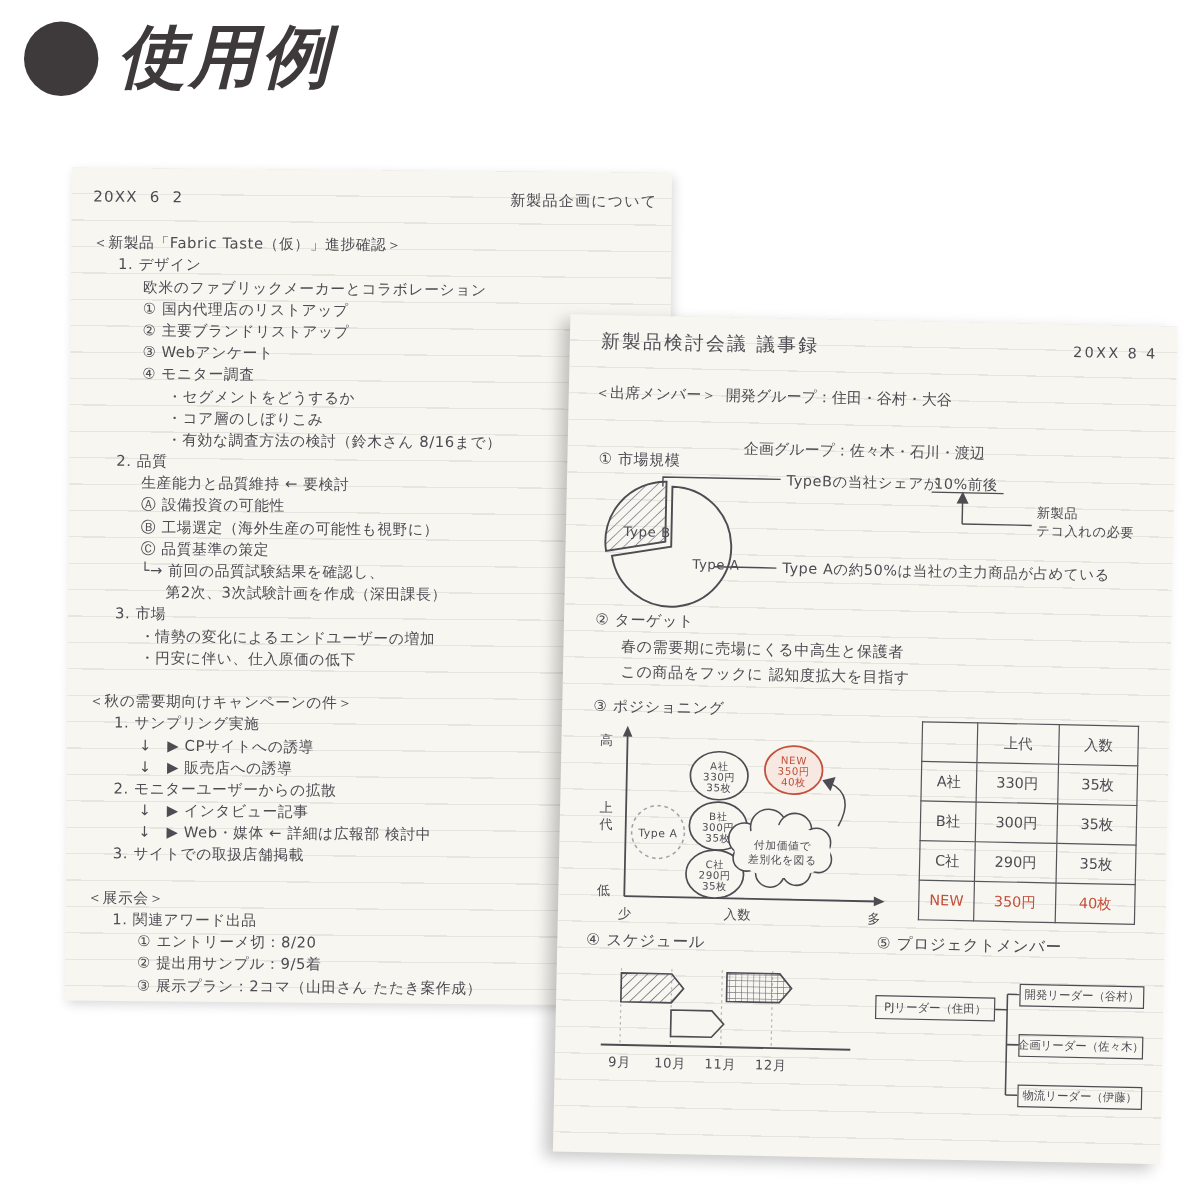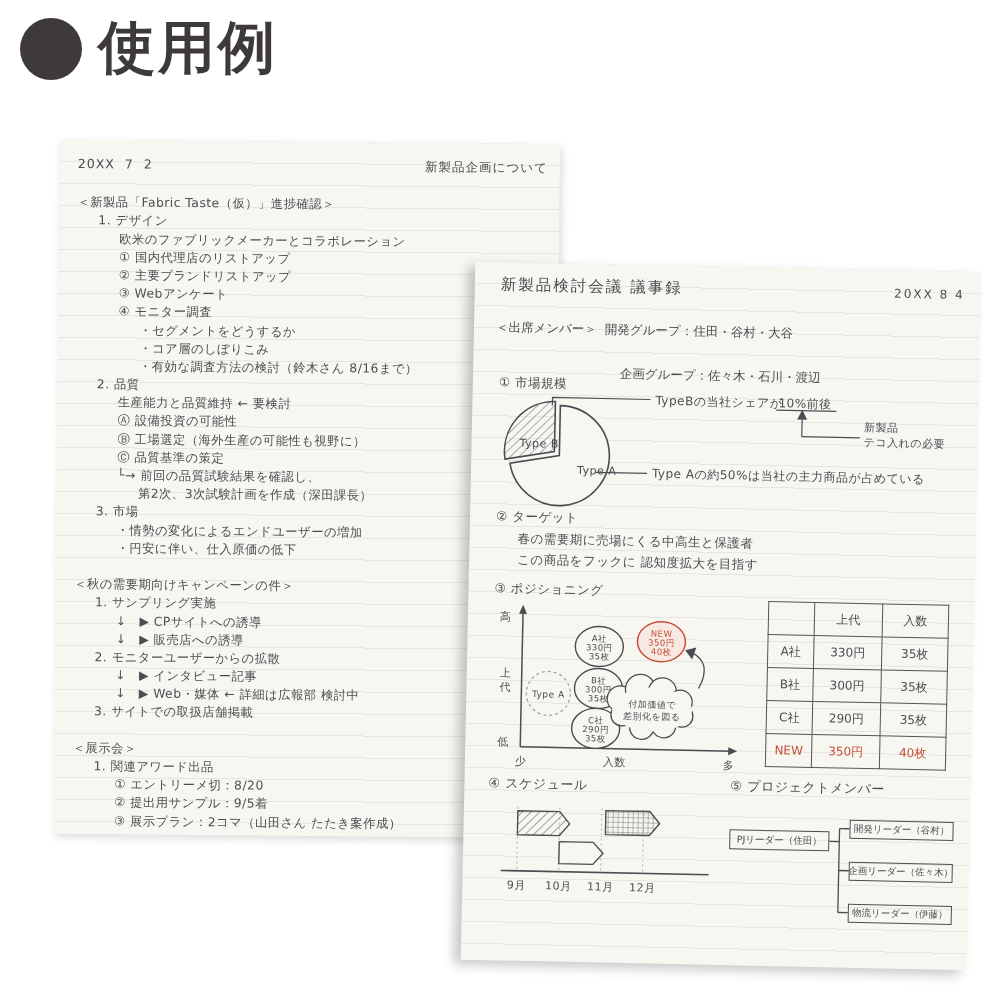--- a/index.html
+++ b/index.html
@@ -9,21 +9,21 @@
     --rule:#e7e5df;
   }
   *{box-sizing:border-box;margin:0;padding:0;}
   body{
     width:1000px;height:1000px;position:relative;overflow:hidden;
     background:#ffffff;
     font-family:"DejaVu Sans",sans-serif;
     color:var(--ink);
   }
   
-  .header{position:absolute;left:20px;top:10px;display:flex;align-items:center;gap:16px;}
+  .header{position:absolute;left:20px;top:10px;display:flex;align-items:center;gap:16px;font-style:italic;}
   .header .dot{width:62px;height:62px;border-radius:50%;background:#3e3a3b;}
   .header .title{font-size:57px;font-weight:bold;color:#3e3a3b;letter-spacing:3px;}
   
   .page{
     position:absolute;background:var(--paper);
     background-image:repeating-linear-gradient(to bottom,transparent 0,transparent 21px,var(--rule) 21px,var(--rule) 22px);
   }
   .page.left{left:57px;top:142px;width:500px;height:694px;transform:rotate(.5deg);z-index:1;
     box-shadow:2px 3px 9px rgba(0,0,0,.15);}
   .page.right{left:468px;top:267px;width:506px;height:698px;transform:rotate(1.2deg);z-index:2;
@@ -63,21 +63,21 @@
 <body>
 
 <div class="header">
   <div class="dot"></div>
   <div class="title">使用例</div>
 </div>
 
 <div class="page left">
   <div class="page-inner">
     <div class="date-row">
-      <span>20XX  7  2</span>
+      <span>20XX  6  2</span>
       <span>新製品企画について</span>
     </div>
     <div>
 
         <div class="nb-line">&nbsp;</div>
 
         <div class="nb-line">＜新製品「Fabric Taste（仮）」進捗確認＞</div>
 
         <div class="nb-line" style="padding-left: 21px;">1. デザイン</div>
 

